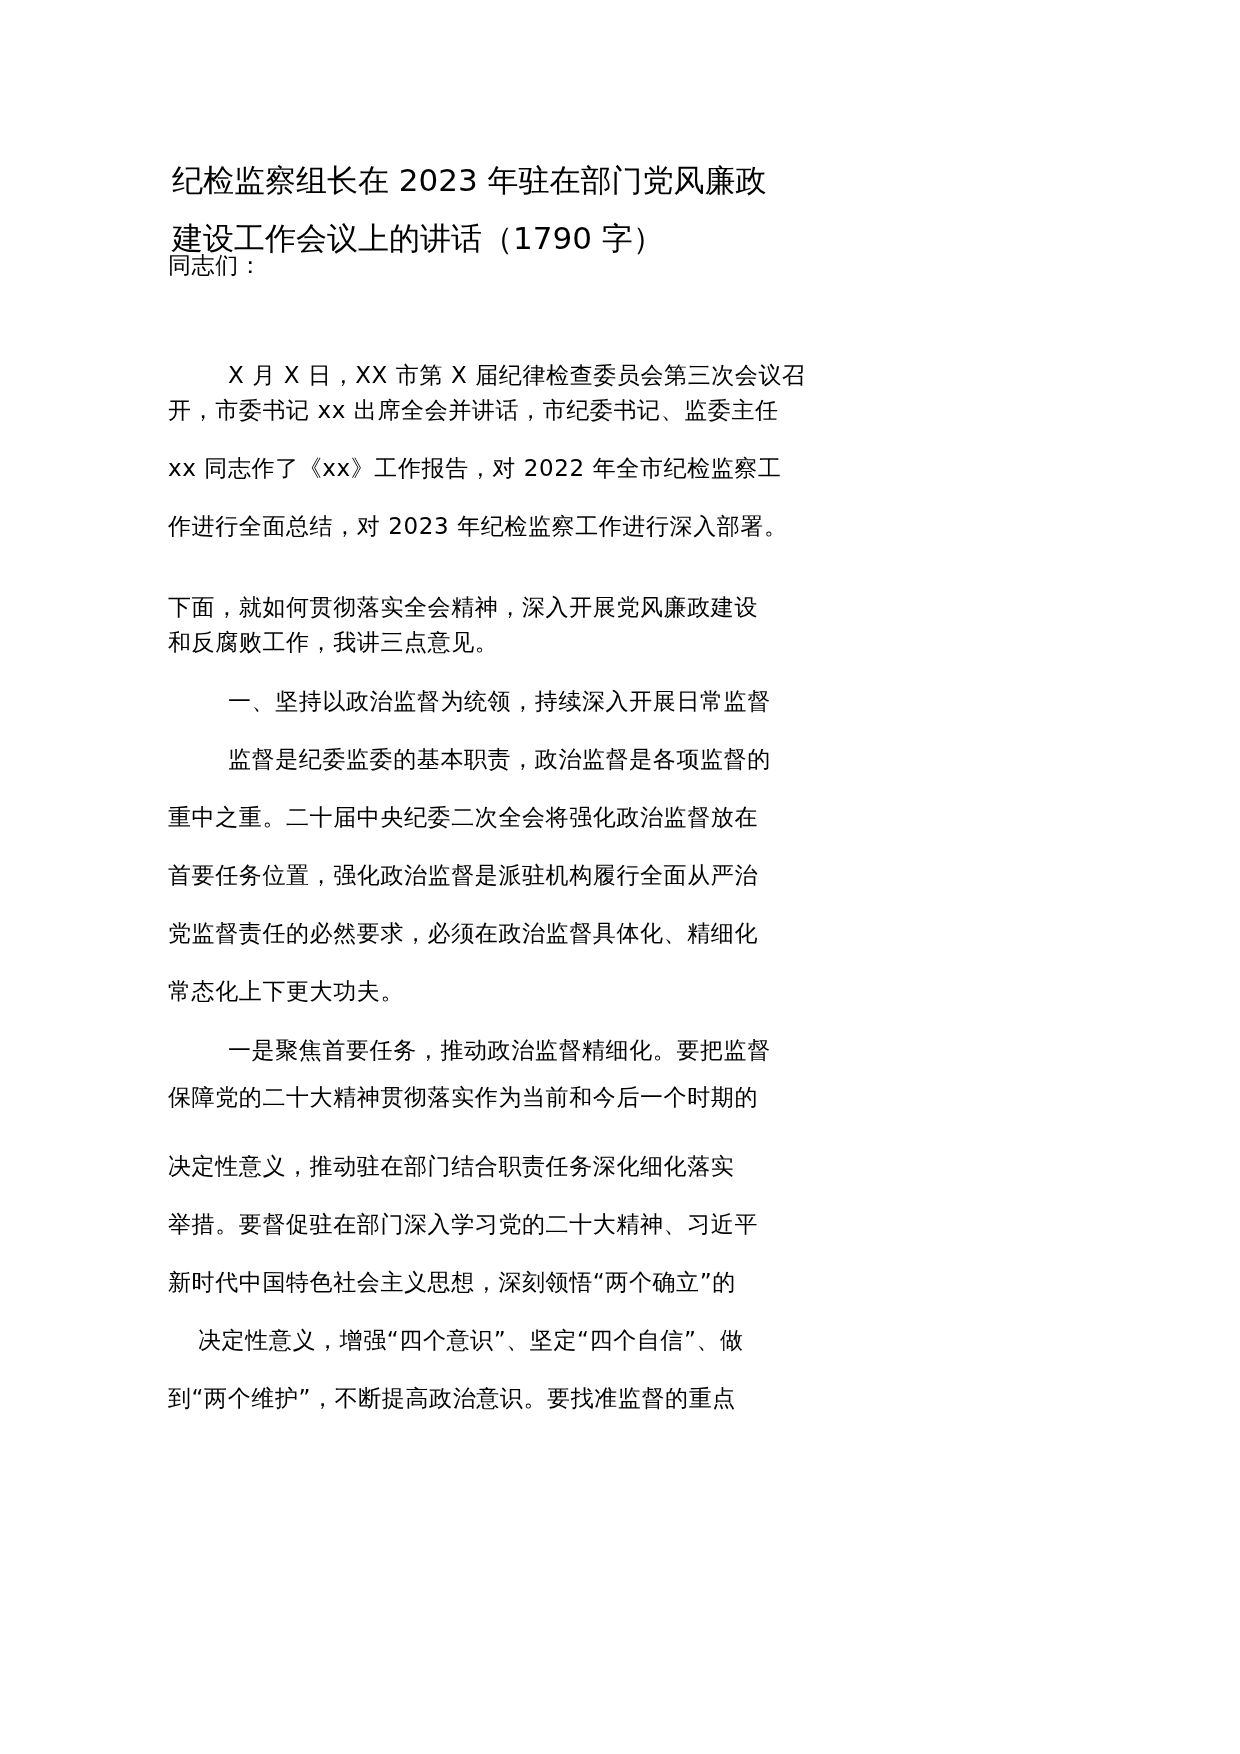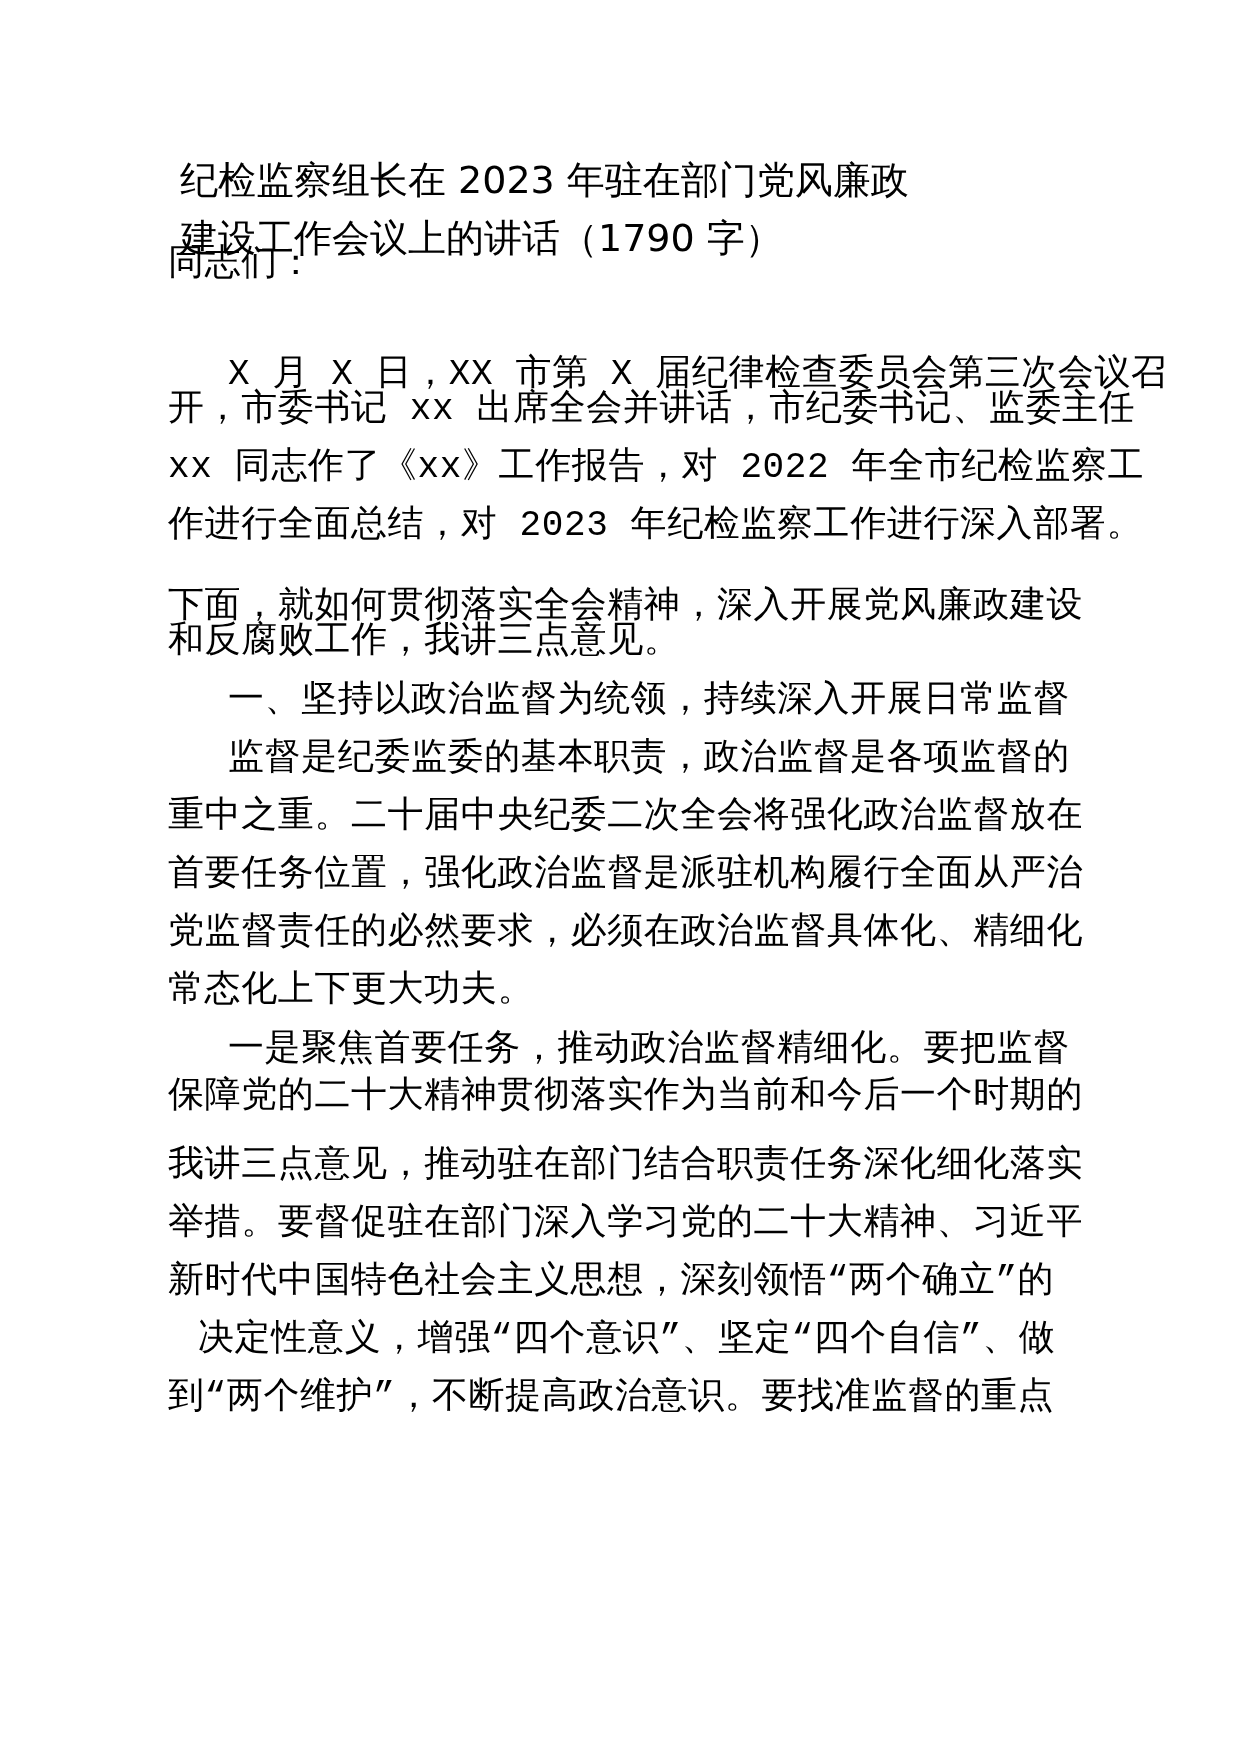--- a/index.html
+++ b/index.html
@@ -1,20 +1,20 @@
 <!DOCTYPE html>
 <html><head>
 <meta charset="utf-8">
 <style>
   html, body { margin: 0; padding: 0; background: #ffffff; }
   body { width: 1240px; height: 1754px; position: relative; overflow: hidden;
          font-family: "DejaVu Sans", "Liberation Sans", sans-serif; color: #000; }
   .page { position: absolute; left: 168px; top: 0; width: 780px; }
-  .title-line { position: absolute; left: 12px; white-space: nowrap; font-size: 38px; line-height: 44px; letter-spacing: 0px; }
-  .line { position: absolute; left: 0; white-space: nowrap; font-size: 36px; line-height: 36px; letter-spacing: 0.6px; font-family: Liberation Mono, monospace; }
+  .title-line { position: absolute; left: 4px; white-space: nowrap; font-size: 31px; line-height: 44px; letter-spacing: 0px; }
+  .line { position: absolute; left: 0; white-space: nowrap; font-size: 23px; line-height: 36px; letter-spacing: 0.6px; }
   .indent { left: 60px; }
   .heading { font-weight: normal; }
 </style>
 </head>
 <body>
 
 <div class="page">
   <div class="title-line" style="top:158px;">纪检监察组长在 2023 年驻在部门党风廉政</div>
   <div class="title-line" style="top:216px;">建设工作会议上的讲话（1790 字）</div>
 
@@ -30,18 +30,18 @@
   <div class="line indent heading" style="top:683px;">一、坚持以政治监督为统领，持续深入开展日常监督</div>
 
   <div class="line indent" style="top:741px;">监督是纪委监委的基本职责，政治监督是各项监督的</div>
   <div class="line" style="top:799px;">重中之重。二十届中央纪委二次全会将强化政治监督放在</div>
   <div class="line" style="top:857px;">首要任务位置，强化政治监督是派驻机构履行全面从严治</div>
   <div class="line" style="top:915px;">党监督责任的必然要求，必须在政治监督具体化、精细化</div>
   <div class="line" style="top:973px;">常态化上下更大功夫。</div>
 
   <div class="line indent" style="top:1032px;">一是聚焦首要任务，推动政治监督精细化。要把监督</div>
   <div class="line" style="top:1069px;margin-top:10px;">保障党的二十大精神贯彻落实作为当前和今后一个时期的</div>
-  <div class="line" style="top:1148px;">我讲三点意见，推动驻在部门结合职责任务深化细化落实</div>
+  <div class="line" style="top:1148px;">决定性意义，推动驻在部门结合职责任务深化细化落实</div>
   <div class="line" style="top:1206px;">举措。要督促驻在部门深入学习党的二十大精神、习近平</div>
   <div class="line" style="top:1264px;">新时代中国特色社会主义思想，深刻领悟“两个确立”的</div>
   <div class="line" style="top:1322px;margin-left:30px;">决定性意义，增强“四个意识”、坚定“四个自信”、做</div>
   <div class="line" style="top:1380px;">到“两个维护”，不断提高政治意识。要找准监督的重点</div>
 </div>
 
 </body></html>

